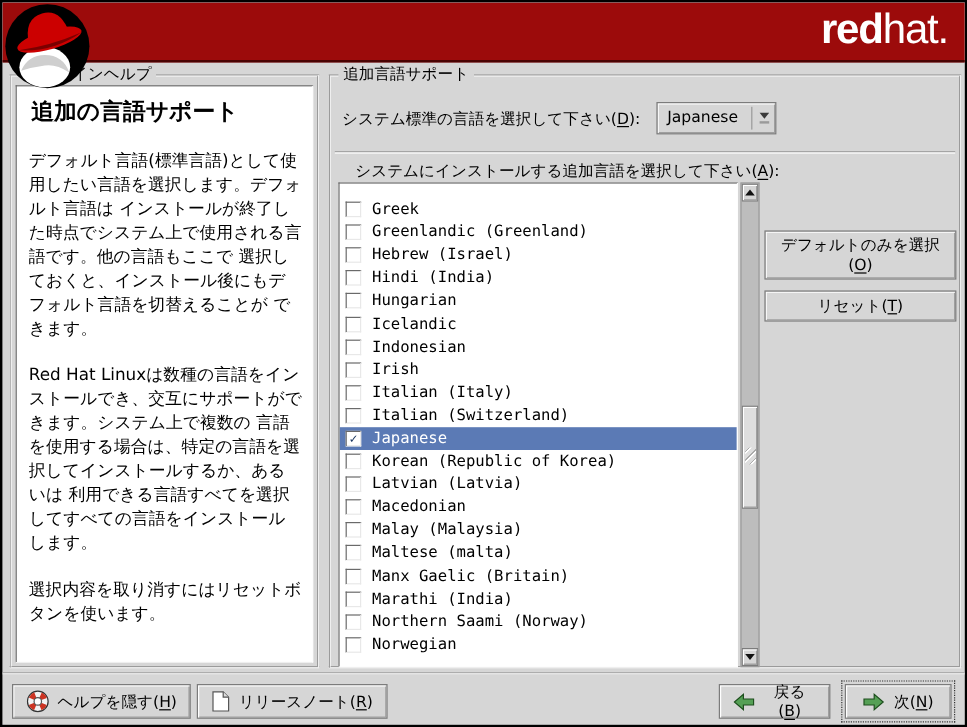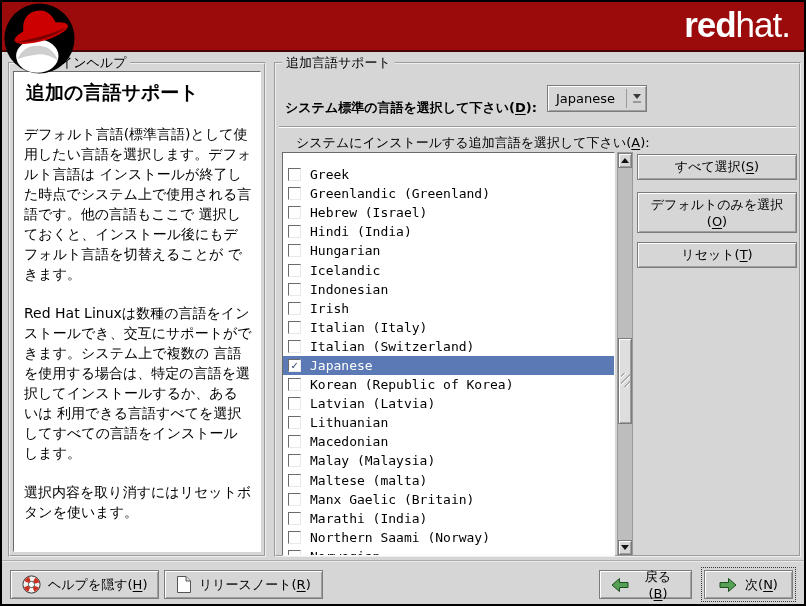--- a/index.html
+++ b/index.html
@@ -135,21 +135,21 @@
       <div class="help-title">追加の言語サポート</div>
       <p>デフォルト言語(標準言語)として使用したい言語を選択します。デフォルト言語は インストールが終了した時点でシステム上で使用される言語です。他の言語もここで 選択しておくと、インストール後にもデフォルト言語を切替えることが できます。</p>
       <p>Red Hat Linuxは数種の言語をインストールでき、交互にサポートができます。システム上で複数の 言語を使用する場合は、特定の言語を選択してインストールするか、あるいは 利用できる言語すべてを選択してすべての言語をインストールします。</p>
       <p>選択内容を取り消すにはリセットボタンを使います。</p>
     </div>
   </div>
 
   <div class="frame main-frame">
     <span class="legend">追加言語サポート</span>
 
-    <div class="fld-label" style="left:9px; top:35px;font-weight:bold;"><span>システム標準の言語を選択して下さい(</span><span class="mn">D</span><span>):</span></div>
+    <div class="fld-label" style="left:9px; top:26px;"><span>システム標準の言語を選択して下さい(</span><span class="mn">D</span><span>):</span></div>
 
     <div class="dropdown">
       <span class="val">Japanese</span>
       <span class="dd-ind">
         <span class="dd-arrow"></span>
           <span class="dd-bar"></span>
       </span>
     </div>
 
     <div class="hsep"></div>
@@ -204,24 +204,20 @@
         <div class="lang-row">
           <span class="checkbox"></span>
           <span>Korean (Republic of Korea)</span>
         </div>
         <div class="lang-row">
           <span class="checkbox"></span>
           <span>Latvian (Latvia)</span>
         </div>
         <div class="lang-row">
           <span class="checkbox"></span>
-          <span>Lithuanian</span>
-        </div>
-        <div class="lang-row">
-          <span class="checkbox"></span>
           <span>Macedonian</span>
         </div>
         <div class="lang-row">
           <span class="checkbox"></span>
           <span>Malay (Malaysia)</span>
         </div>
         <div class="lang-row">
           <span class="checkbox"></span>
           <span>Maltese (malta)</span>
         </div>
@@ -246,23 +242,20 @@
     <div class="scrollbar">
       <div class="sb-btn sb-up">
           <span class="tri-up"></span>
         </div>
       <div class="sb-thumb"></div>
       <div class="sb-btn sb-down">
           <span class="tri-down"></span>
         </div>
     </div>
 
-    <button class="btn side-btn btn-select-all">
-        <span><span>すべて選択(</span><span class="mn">S</span><span>)</span></span>
-      </button>
 
     <button class="btn side-btn btn-default-only">
       <span>デフォルトのみを選択</span>
       <span><span>(</span><span class="mn">O</span><span>)</span></span>
     </button>
 
     <button class="btn side-btn btn-reset">
         <span><span>リセット(</span><span class="mn">T</span><span>)</span></span>
       </button>
   </div>

